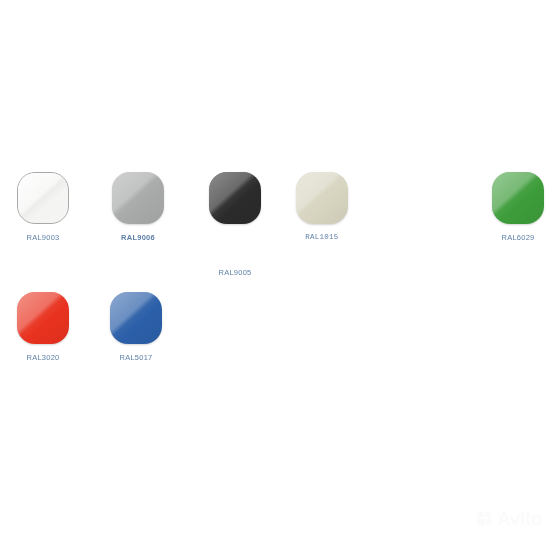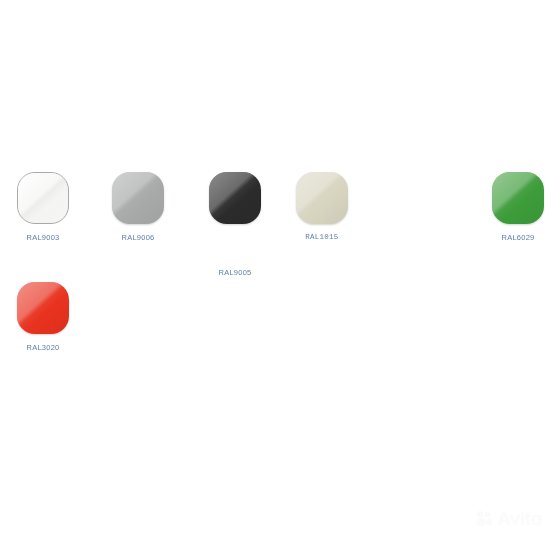--- a/index.html
+++ b/index.html
@@ -23,21 +23,21 @@
     height: 540px;
   }
 
   .swatch-row {
     position: absolute;
     left: 0;
     width: 476px;
     height: 78px;
   }
   .swatch-row.row-1 { top: 172px; }
-  .swatch-row.row-2 { top: 282px; }
+  .swatch-row.row-2 { top: 292px; }
 
   .swatch-cell {
     position: absolute;
     width: 96px;
     top: 0;
     text-align: center;
   }
 
   .chip-wrap {
     width: 52px;
@@ -142,21 +142,21 @@
       </div>
       <div class="chip-label" style="color: rgb(92, 127, 168);">RAL9003</div>
     </div>
 
     <div class="swatch-cell" style="left:90px">
       <div class="chip-wrap">
         <div class="chip" style="background: rgb(168, 169, 169);">
             <span class="gloss"></span>
           </div>
       </div>
-      <div class="chip-label" style="color: rgb(92, 127, 168);">RAL9006</div>
+      <div class="chip-label" style="color: rgb(92, 127, 168); font-weight: bold;">RAL9006</div>
     </div>
 
     <div class="swatch-cell" style="left:187px">
       <div class="chip-wrap">
         <div class="chip" style="background: rgb(43, 43, 43);">
             <span class="gloss"></span>
           </div>
       </div>
       <div class="chip-label" style="color: rgb(92, 127, 168); margin-top: 44px;">RAL9005</div>
     </div>
@@ -184,20 +184,28 @@
   <div class="swatch-row row-2">
     <div class="swatch-cell" style="left:-5px">
       <div class="chip-wrap">
         <div class="chip" style="background: rgb(232, 50, 31);">
             <span class="gloss"></span>
           </div>
       </div>
       <div class="chip-label" style="color: rgb(92, 127, 168);">RAL3020</div>
     </div>
 
+    <div class="swatch-cell" style="left:88px">
+      <div class="chip-wrap">
+        <div class="chip" style="background: rgb(43, 95, 168);">
+            <span class="gloss"></span>
+          </div>
+      </div>
+      <div class="chip-label" style="color: rgb(92, 127, 168);">RAL5017</div>
+    </div>
   </div>
 
 </div>
 
 <div id="watermark">
   <span class="wm-mark">
     <i class="d1"></i>
       <i class="d2"></i>
       <i class="d3"></i>
       <i class="d4"></i>

